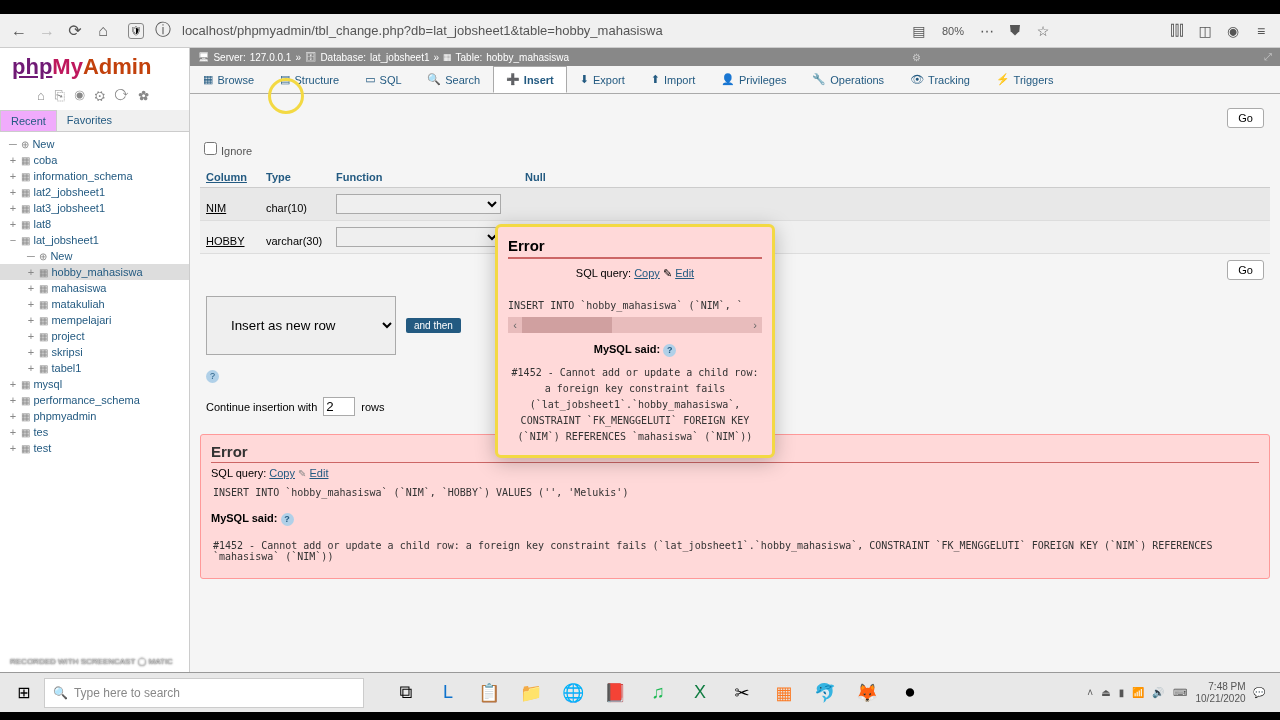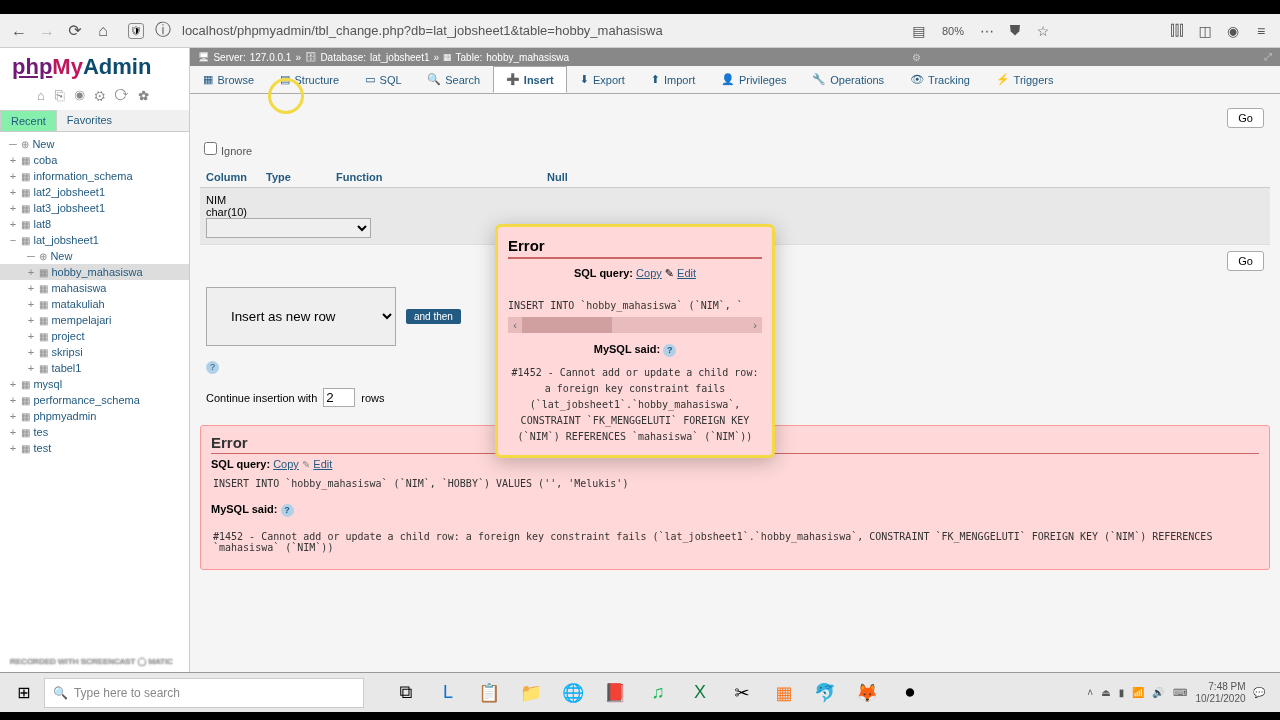--- a/index.html
+++ b/index.html
@@ -13,25 +13,25 @@
 .url-bar { flex: 1; display: flex; align-items: center; gap: 8px; padding: 0 110px 0 8px; }
 .shield { width: 16px; height: 16px; border: 1px solid #888; border-radius: 3px; display: flex; align-items: center; justify-content: center; font-size: 9px; }
 .url-text { color: #555; font-size: 13px; }
 .zoom { font-size: 11px; color: #555; margin: 0 6px; }
 .icon-btn { width: 22px; height: 22px; display: flex; align-items: center; justify-content: center; color: #555; font-size: 14px; }
 .app-body { display: flex; height: calc(100% - 14px - 34px - 40px - 8px); }
 .sidebar { width: 190px; background: #fff; border-right: 1px solid #ccc; display: flex; flex-direction: column; }
 .logo { padding: 6px 12px; font-size: 22px; font-weight: bold; }
 .logo .php { color: #701a75; text-decoration: underline; }
 .logo .my { color: #be185d; }
-.logo .admin { color: #0c4a6e; }
+.logo .admin { color: #c2410c; }
 .sidebar-icons { text-align: center; padding: 2px 0 6px; color: #888; font-size: 13px; letter-spacing: 3px; }
 .tabs-row { display: flex; border-bottom: 1px solid #ccc; background: #f0f0f0; }
 .side-tab { padding: 4px 10px; font-size: 11px; color: #235a81; cursor: pointer; }
-.side-tab.active { background: #86efac; border: 1px solid #ccc; border-bottom: none; }
+.side-tab.active { background: #f0abfc; border: 1px solid #ccc; border-bottom: none; }
 .tree { padding: 4px 0; font-size: 11px; overflow-y: auto; }
 .tree-item { padding: 2px 4px 2px 8px; display: flex; align-items: center; gap: 3px; color: #235a81; cursor: pointer; }
 .tree-item.indent1 { padding-left: 26px; }
 .tree-item.selected { background: #ddd; }
 .tree-toggle { width: 10px; text-align: center; color: #888; }
 .tree-icon { font-size: 10px; color: #888; }
 .main { flex: 1; background: #f5f5f5; display: flex; flex-direction: column; overflow: hidden; }
 .breadcrumb { background: #888; color: #fff; padding: 3px 8px; font-size: 10px; display: flex; align-items: center; gap: 4px; position: relative; }
 .bc-icon { font-size: 9px; }
 .bc-link { color: #fff; }
@@ -40,38 +40,38 @@
 .top-tab { padding: 6px 12px; display: flex; align-items: center; gap: 4px; color: #235a81; font-size: 11px; cursor: pointer; border: 1px solid transparent; }
 .top-tab.active { background: #fff; border: 1px solid #aaa; border-bottom-color: #fff; font-weight: bold; }
 .top-tab .ticon { font-size: 11px; }
 .content { flex: 1; padding: 8px 10px; overflow: auto; position: relative; }
 .go-row { display: flex; justify-content: flex-end; padding: 6px; }
 .go-btn { padding: 3px 10px; background: #fff; border: 1px solid #aaa; border-radius: 3px; font-size: 11px; cursor: pointer; }
 .ignore-row { padding: 8px 4px 10px; font-size: 11px; color: #555; }
 .ignore-row input { margin-right: 4px; }
 .field-table { width: 100%; font-size: 11px; }
 .field-header { display: flex; padding: 4px 6px; font-weight: bold; color: #235a81; border-bottom: 1px solid #ccc; }
-.col-column { width: 60px; }
+.col-column { width: 60px; text-decoration: underline; }
 .col-type { width: 70px; }
-.col-function { width: 211px; }
+.col-function { width: 189px; }
 .col-null { width: 40px; }
 .col-value { flex: 1; }
-.field-row { display: flex; padding: 6px; align-items: flex-start; background: #f0f0f0; border-bottom: 1px solid #ddd; flex-direction: column; }
+.field-row { display: flex; padding: 6px; align-items: flex-end; background: #f0f0f0; border-bottom: 1px solid #ddd; }
 .field-row:nth-child(even) { background: #e8e8e8; }
 .field-row select, .field-row input[type=text] { padding: 2px; font-size: 11px; border: 1px solid #aaa; }
 .func-select { width: 165px; }
 .insert-row { padding: 10px 6px; display: flex; align-items: center; gap: 10px; }
 .insert-select { width: 190px; padding: 20px; border: 1px solid #aaa; }
 .and-then { background: #235a81; color: #fff; padding: 2px 8px; border-radius: 2px; font-size: 10px; }
 .help-icon { display: inline-block; width: 13px; height: 13px; border-radius: 50%; background: #b0d0e8; color: #235a81; text-align: center; line-height: 13px; font-size: 9px; }
 .cont-row { padding: 10px 6px; font-size: 11px; display: flex; align-items: center; gap: 6px; }
 .cont-row input { width: 32px; padding: 1px 2px; border: 1px solid #aaa; }
 .error-box { border: 1px solid #f99; background: #ffd9d9; padding: 8px 10px; margin-top: 8px; border-radius: 3px; }
 .error-title { font-size: 15px; font-weight: bold; color: #333; border-bottom: 1px solid #c66; padding-bottom: 2px; margin-bottom: 4px; }
-.error-label { font-size: 11px; font-weight: bold; }
+.error-label { font-size: 11px; font-weight: normal; }
 .link { color: #235a81; text-decoration: underline; cursor: pointer; }
 .code-block { font-family: monospace; font-size: 10px; color: #333; padding: 8px 2px; white-space: pre-wrap; }
 .mysql-said { font-weight: bold; font-size: 11px; margin: 6px 0; }
 .popup { position: absolute; left: 495px; top: 224px; width: 280px; background: #ffd9d9; border: 3px solid #f3d943; border-radius: 6px; padding: 10px; box-shadow: 0 4px 20px rgba(0,0,0,.25); z-index: 100; font-size: 11px; }
 .popup-title { font-size: 15px; font-weight: bold; border-bottom: 2px solid #c66; padding-bottom: 3px; margin-bottom: 8px; }
 .popup-query { text-align: center; margin-bottom: 20px; }
 .popup-code { font-family: monospace; font-size: 10px; color: #333; margin-bottom: 6px; }
 .popup-scroll { position: relative; height: 16px; background: #e8bcbc; margin-bottom: 10px; display: flex; align-items: center; }
 .popup-scroll .arrow { width: 14px; text-align: center; color: #666; }
 .popup-scroll .thumb { position: absolute; left: 14px; width: 90px; height: 100%; background: #d0a0a0; }
@@ -307,20 +307,27 @@
             <div class="col-function">Function</div>
             <div class="col-null">Null</div>
           </div>
           <div class="field-row">
             <div class="col-column">NIM</div>
             <div class="col-type">char(10)</div>
             <div class="col-function"><select class="func-select"><option></option></select></div>
             <div class="col-null"></div>
             <div class="col-value"></div>
           </div>
+          <div class="field-row">
+            <div class="col-column">HOBBY</div>
+            <div class="col-type">varchar(30)</div>
+            <div class="col-function"><select class="func-select"><option></option></select></div>
+            <div class="col-null"></div>
+            <div class="col-value"></div>
+          </div>
         </div>
 
         <div class="go-row">
             <button class="go-btn">Go</button>
           </div>
 
         <div class="insert-row">
           <select class="insert-select"><option>Insert as new row</option></select>
           <span class="and-then">and then</span>
         </div>

